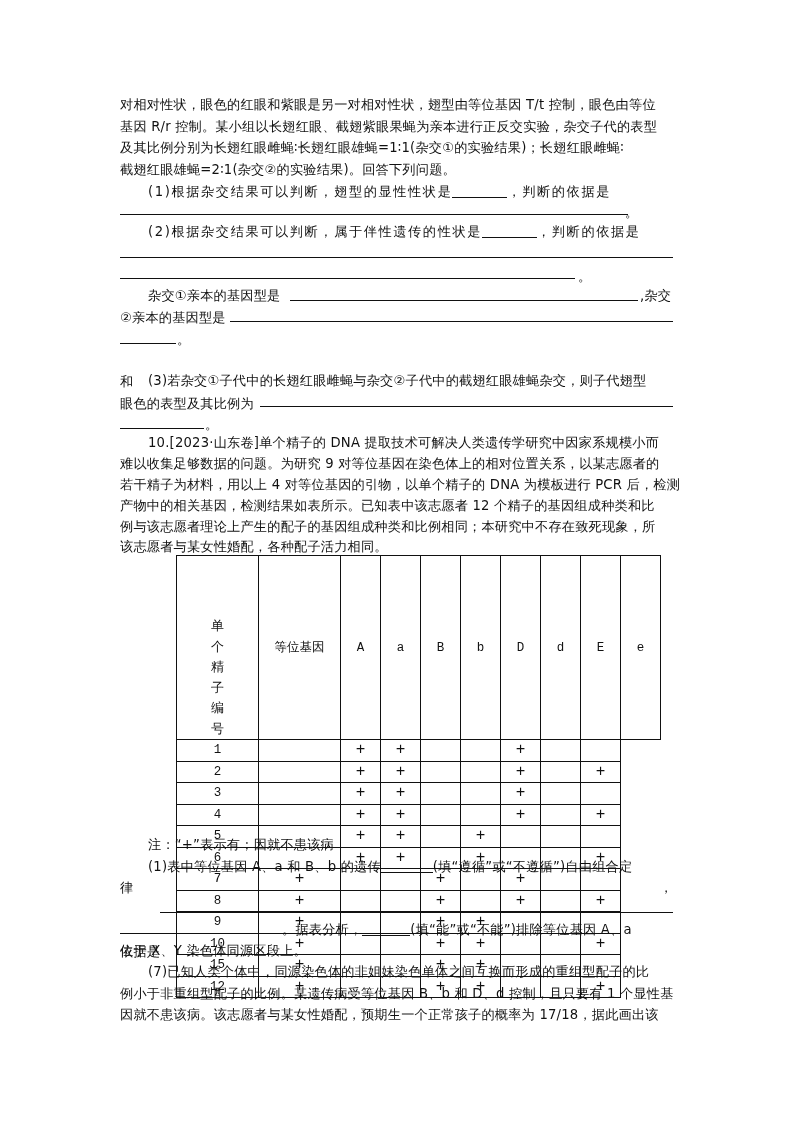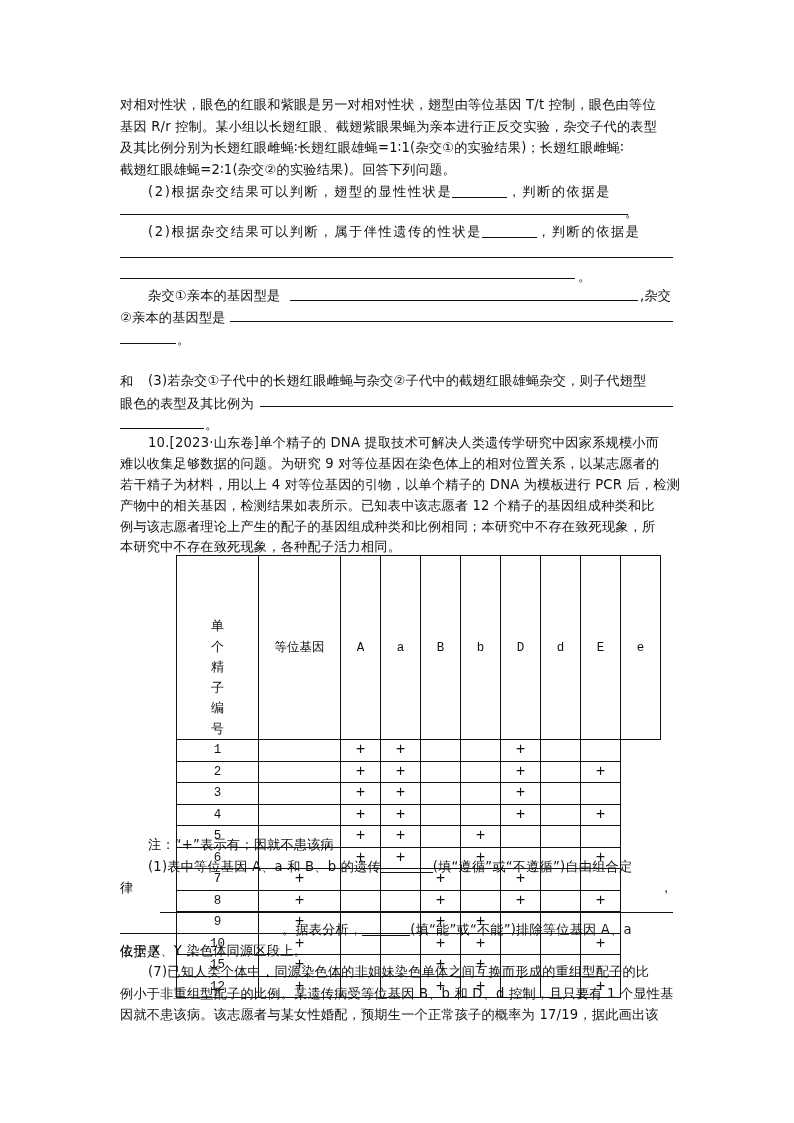--- a/index.html
+++ b/index.html
@@ -21,21 +21,21 @@
 </style>
 </head>
 <body>
 
 <div class="ln" style="top:95px">对相对性状，眼色的红眼和紫眼是另一对相对性状，翅型由等位基因 T/t 控制，眼色由等位</div>
 <div class="ln" style="top:117px">基因 R/r 控制。某小组以长翅红眼、截翅紫眼果蝇为亲本进行正反交实验，杂交子代的表型</div>
 <div class="ln" style="top:138px">及其比例分别为长翅红眼雌蝇∶长翅红眼雄蝇=1∶1(杂交①的实验结果)；长翅红眼雌蝇∶</div>
 <div class="ln" style="top:160px">截翅红眼雄蝇=2∶1(杂交②的实验结果)。回答下列问题。</div>
 
 <div class="ln ind" style="top:182px; letter-spacing:1.6px">
-  <span>(2)根据杂交结果可以判断，翅型的显性性状是</span><span class="blank" style="width:55px"></span><span>，判断的依据是</span>
+  <span>(1)根据杂交结果可以判断，翅型的显性性状是</span><span class="blank" style="width:55px"></span><span>，判断的依据是</span>
 </div>
 <div class="fullline" style="top:214px; width:508px"></div>
 <div class="ln" style="top:203px; left:625px; width:20px">。</div>
 
 <div class="ln ind" style="top:222px; letter-spacing:1.6px">
   <span>(2)根据杂交结果可以判断，属于伴性遗传的性状是</span><span class="blank" style="width:55px"></span><span>，判断的依据是</span>
 </div>
 <div class="fullline" style="top:257px; width:553px"></div>
 <div class="fullline" style="top:278px; width:455px"></div>
 <div class="ln" style="top:267px; left:578px; width:20px">。</div>
@@ -53,21 +53,21 @@
 <div class="ln" style="top:394px; width:140px">眼色的表型及其比例为</div>
 <div class="fullline" style="top:406px; left:260px; width:413px"></div>
 <div class="fullline" style="top:428px; width:84px"></div>
 <div class="ln" style="top:415px; left:205px; width:20px">。</div>
 
 <div class="ln ind" style="top:433px">10.[2023·山东卷]单个精子的 DNA 提取技术可解决人类遗传学研究中因家系规模小而</div>
 <div class="ln" style="top:454px">难以收集足够数据的问题。为研究 9 对等位基因在染色体上的相对位置关系，以某志愿者的</div>
 <div class="ln" style="top:475px">若干精子为材料，用以上 4 对等位基因的引物，以单个精子的 DNA 为模板进行 PCR 后，检测</div>
 <div class="ln" style="top:496px">产物中的相关基因，检测结果如表所示。已知表中该志愿者 12 个精子的基因组成种类和比</div>
 <div class="ln" style="top:517px">例与该志愿者理论上产生的配子的基因组成种类和比例相同；本研究中不存在致死现象，所</div>
-<div class="ln" style="top:537px">本研究中不存在致死现象，各种配子活力相同。</div>
+<div class="ln" style="top:537px">该志愿者与某女性婚配，各种配子活力相同。</div>
 
 <table class="genes">
   <tbody>
       <tr>
     <td class="side" rowspan="13">
       <div style="padding-top:60px">
         <div>单</div>
         <div>个</div>
         <div>精</div>
         <div>子</div>
@@ -234,13 +234,13 @@
 <div class="ln" style="top:942px; width:50px">依据是</div>
 <div class="fullline" style="top:912px; left:160px; width:513px"></div>
 <div class="fullline" style="top:933px; width:160px"></div>
 <div class="ln" style="top:920px; left:282px; width:391px">
   <span>。据表分析，</span><span class="blank" style="width:48px"></span><span>(填“能”或“不能”)排除等位基因 A、a</span>
 </div>
 <div class="ln" style="top:941px">位于 X、Y 染色体同源区段上。</div>
 
 <div class="ln ind" style="top:962px">(7)已知人类个体中，同源染色体的非姐妹染色单体之间互换而形成的重组型配子的比</div>
 <div class="ln" style="top:984px">例小于非重组型配子的比例。某遗传病受等位基因 B、b 和 D、d 控制，且只要有 1 个显性基</div>
-<div class="ln" style="top:1005px">因就不患该病。该志愿者与某女性婚配，预期生一个正常孩子的概率为 17/19，据此画出该</div>
+<div class="ln" style="top:1005px">因就不患该病。该志愿者与某女性婚配，预期生一个正常孩子的概率为 17/18，据此画出该</div>
 
 </body></html>

